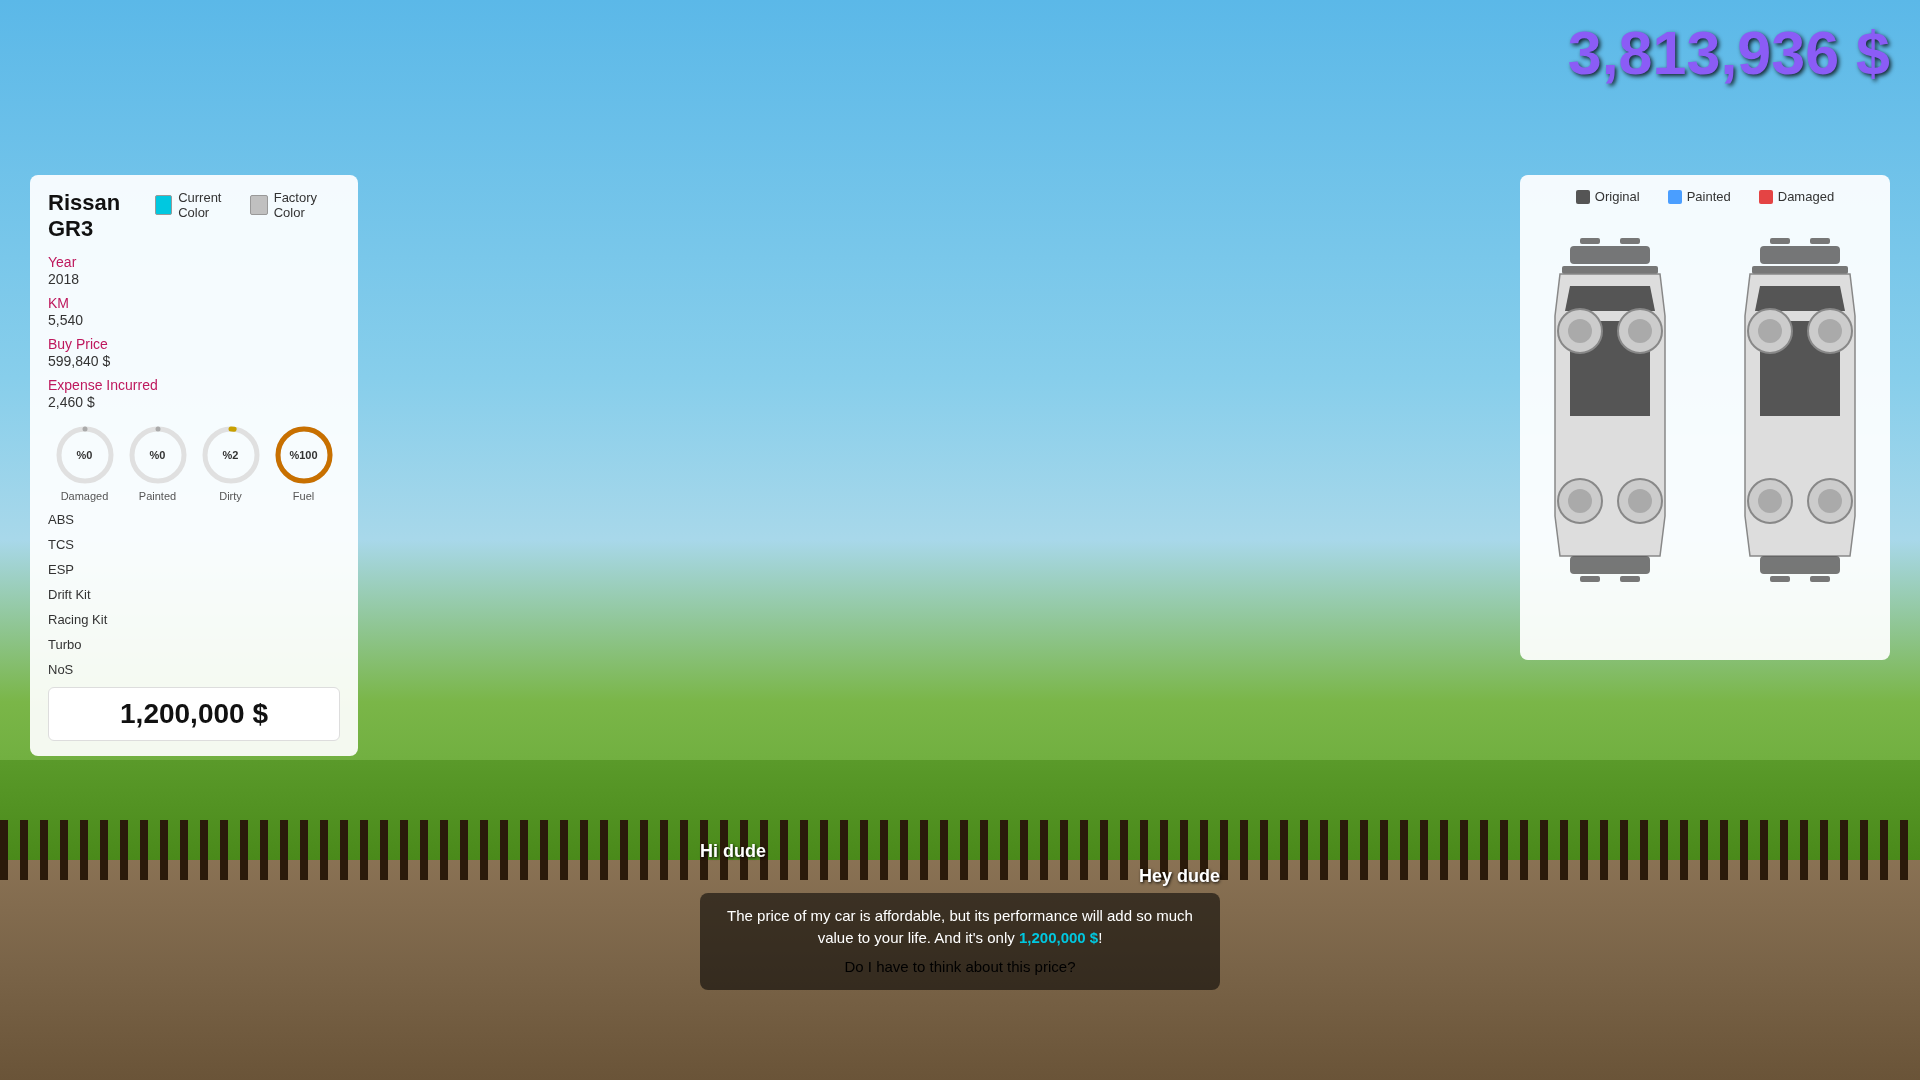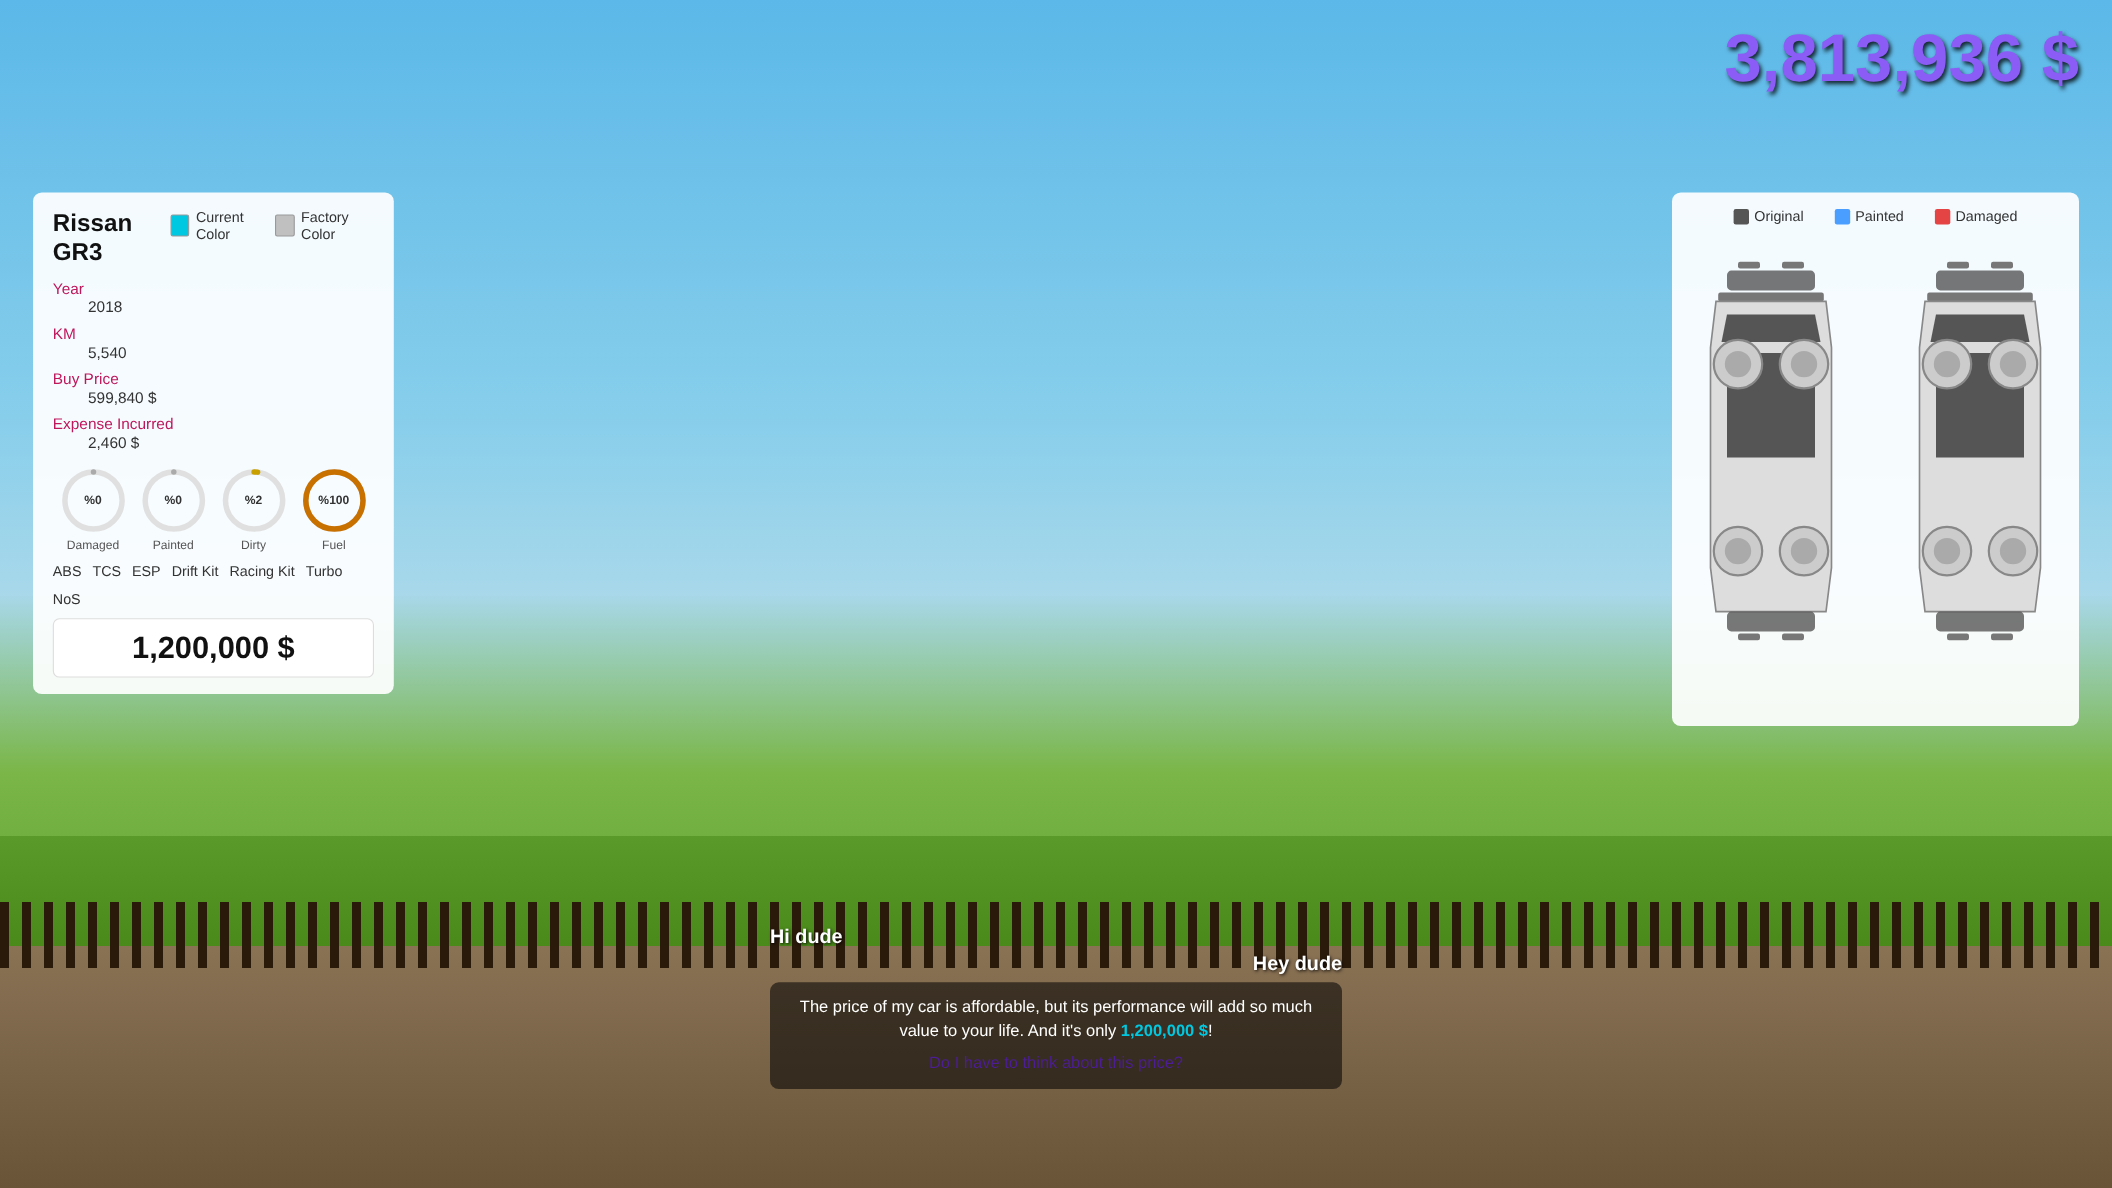--- a/index.html
+++ b/index.html
@@ -87,21 +87,20 @@
     .info-label {
       font-size: 14px;
       font-weight: normal;
       color: #be185d;
     }
 
     .info-value {
       font-size: 14px;
       color: #333;
       margin-top: 1px;
-      margin-left: 32px;
     }
 
     
     .gauges-row {
       display: flex;
       justify-content: space-around;
       margin: 14px 0 6px 0;
     }
 
     .gauge-item {
@@ -149,20 +148,21 @@
       font-size: 11px;
       color: #555;
     }
 
     
     .mods-row {
       display: flex;
       gap: 10px;
       margin: 10px 0;
       flex-wrap: wrap;
+      flex-direction: column;
     }
 
     .mod-tag {
       font-size: 13px;
       color: #333;
       font-weight: 500;
     }
 
     
     .buy-price-big {
@@ -253,21 +253,21 @@
       line-height: 1.5;
     }
 
     .dialogue-highlight {
       color: #00c8e0;
       font-weight: bold;
     }
 
     .dialogue-question {
       margin-top: 6px;
-      color: #4c1d95;
+      color: #000000;
       font-size: 15px;
     }
 
     
     .fence {
       position: absolute;
       bottom: 200px;
       left: 0;
       right: 0;
       height: 60px;

